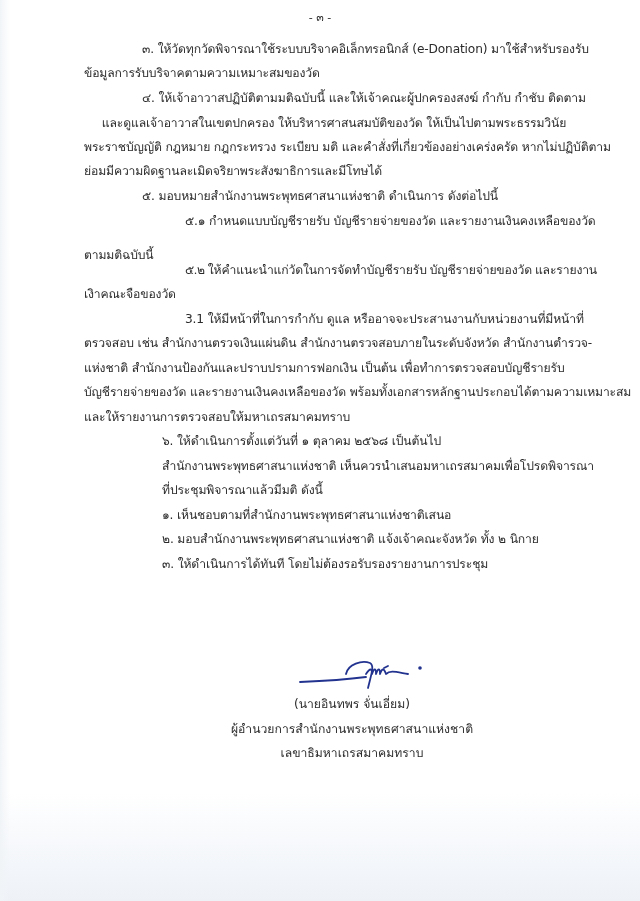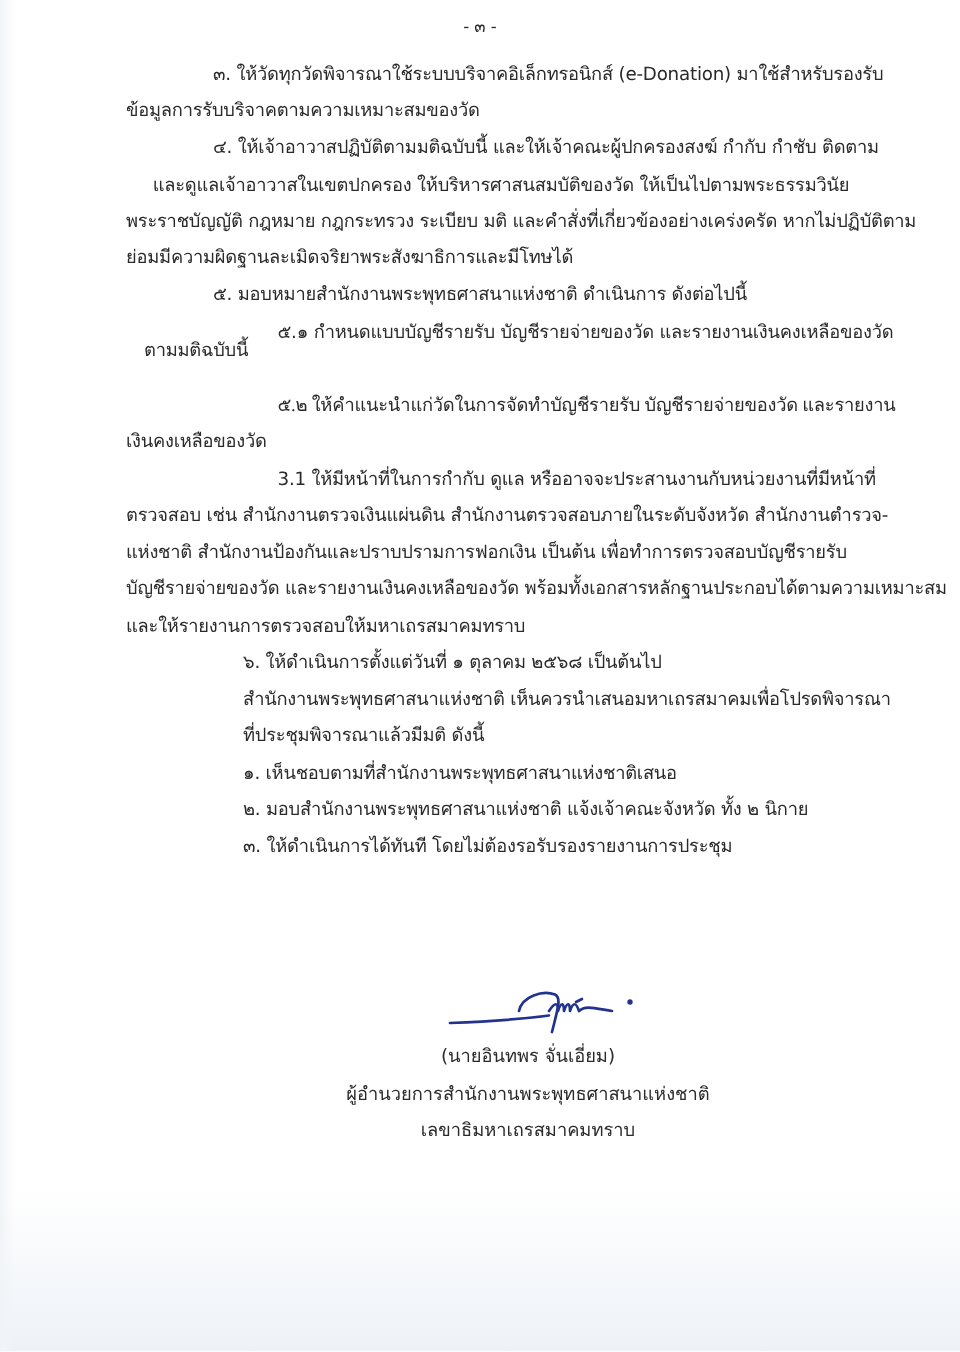--- a/index.html
+++ b/index.html
@@ -38,24 +38,24 @@
   <div class="ln" style="top:64px;">ข้อมูลการรับบริจาคตามความเหมาะสมของวัด</div>
 
   <div class="ln" style="left:142px;width:440px;top:89px;">๔. ให้เจ้าอาวาสปฏิบัติตามมติฉบับนี้ และให้เจ้าคณะผู้ปกครองสงฆ์ กำกับ กำชับ ติดตาม</div>
   <div class="ln" style="top:114px;text-align:center;">และดูแลเจ้าอาวาสในเขตปกครอง ให้บริหารศาสนสมบัติของวัด ให้เป็นไปตามพระธรรมวินัย</div>
   <div class="ln" style="top:138px;">พระราชบัญญัติ กฎหมาย กฎกระทรวง ระเบียบ มติ และคำสั่งที่เกี่ยวข้องอย่างเคร่งครัด หากไม่ปฏิบัติตาม</div>
   <div class="ln" style="top:162px;">ย่อมมีความผิดฐานละเมิดจริยาพระสังฆาธิการและมีโทษได้</div>
 
   <div class="ln" style="left:142px;top:187px;">๕. มอบหมายสำนักงานพระพุทธศาสนาแห่งชาติ ดำเนินการ ดังต่อไปนี้</div>
 
   <div class="ln" style="left:185px;width:397px;top:212px;">๕.๑ กำหนดแบบบัญชีรายรับ บัญชีรายจ่ายของวัด และรายงานเงินคงเหลือของวัด</div>
-  <div class="ln" style="top:224px;margin-left:12px;">ตามมติฉบับนี้</div>
+  <div class="ln" style="top:246px;">ตามมติฉบับนี้</div>
 
   <div class="ln" style="left:185px;width:397px;top:261px;font-family:Liberation Serif, serif;">๕.๒ ให้คำแนะนำแก่วัดในการจัดทำบัญชีรายรับ บัญชีรายจ่ายของวัด และรายงาน</div>
-  <div class="ln" style="top:285px;">เงินคงเหลือของวัด</div>
+  <div class="ln" style="top:285px;">เงิาคณะจือของวัด</div>
 
   <div class="ln" style="left:185px;width:397px;top:310px;">3.1 ให้มีหน้าที่ในการกำกับ ดูแล หรืออาจจะประสานงานกับหน่วยงานที่มีหน้าที่</div>
   <div class="ln" style="top:334px;">ตรวจสอบ เช่น สำนักงานตรวจเงินแผ่นดิน สำนักงานตรวจสอบภายในระดับจังหวัด สำนักงานตำรวจ-</div>
   <div class="ln" style="top:383px;">บัญชีรายจ่ายของวัด และรายงานเงินคงเหลือของวัด พร้อมทั้งเอกสารหลักฐานประกอบได้ตามความเหมาะสม</div>
   <div class="ln" style="top:359px;">แห่งชาติ สำนักงานป้องกันและปราบปรามการฟอกเงิน เป็นต้น เพื่อทำการตรวจสอบบัญชีรายรับ</div>
   <div class="ln" style="top:408px;">และให้รายงานการตรวจสอบให้มหาเถรสมาคมทราบ</div>
 
   <div class="ln" style="left:162px;top:432px;">๖. ให้ดำเนินการตั้งแต่วันที่ ๑ ตุลาคม ๒๕๖๘ เป็นต้นไป</div>
 
   <div class="ln" style="left:162px;top:457px;">สำนักงานพระพุทธศาสนาแห่งชาติ เห็นควรนำเสนอมหาเถรสมาคมเพื่อโปรดพิจารณา</div>

